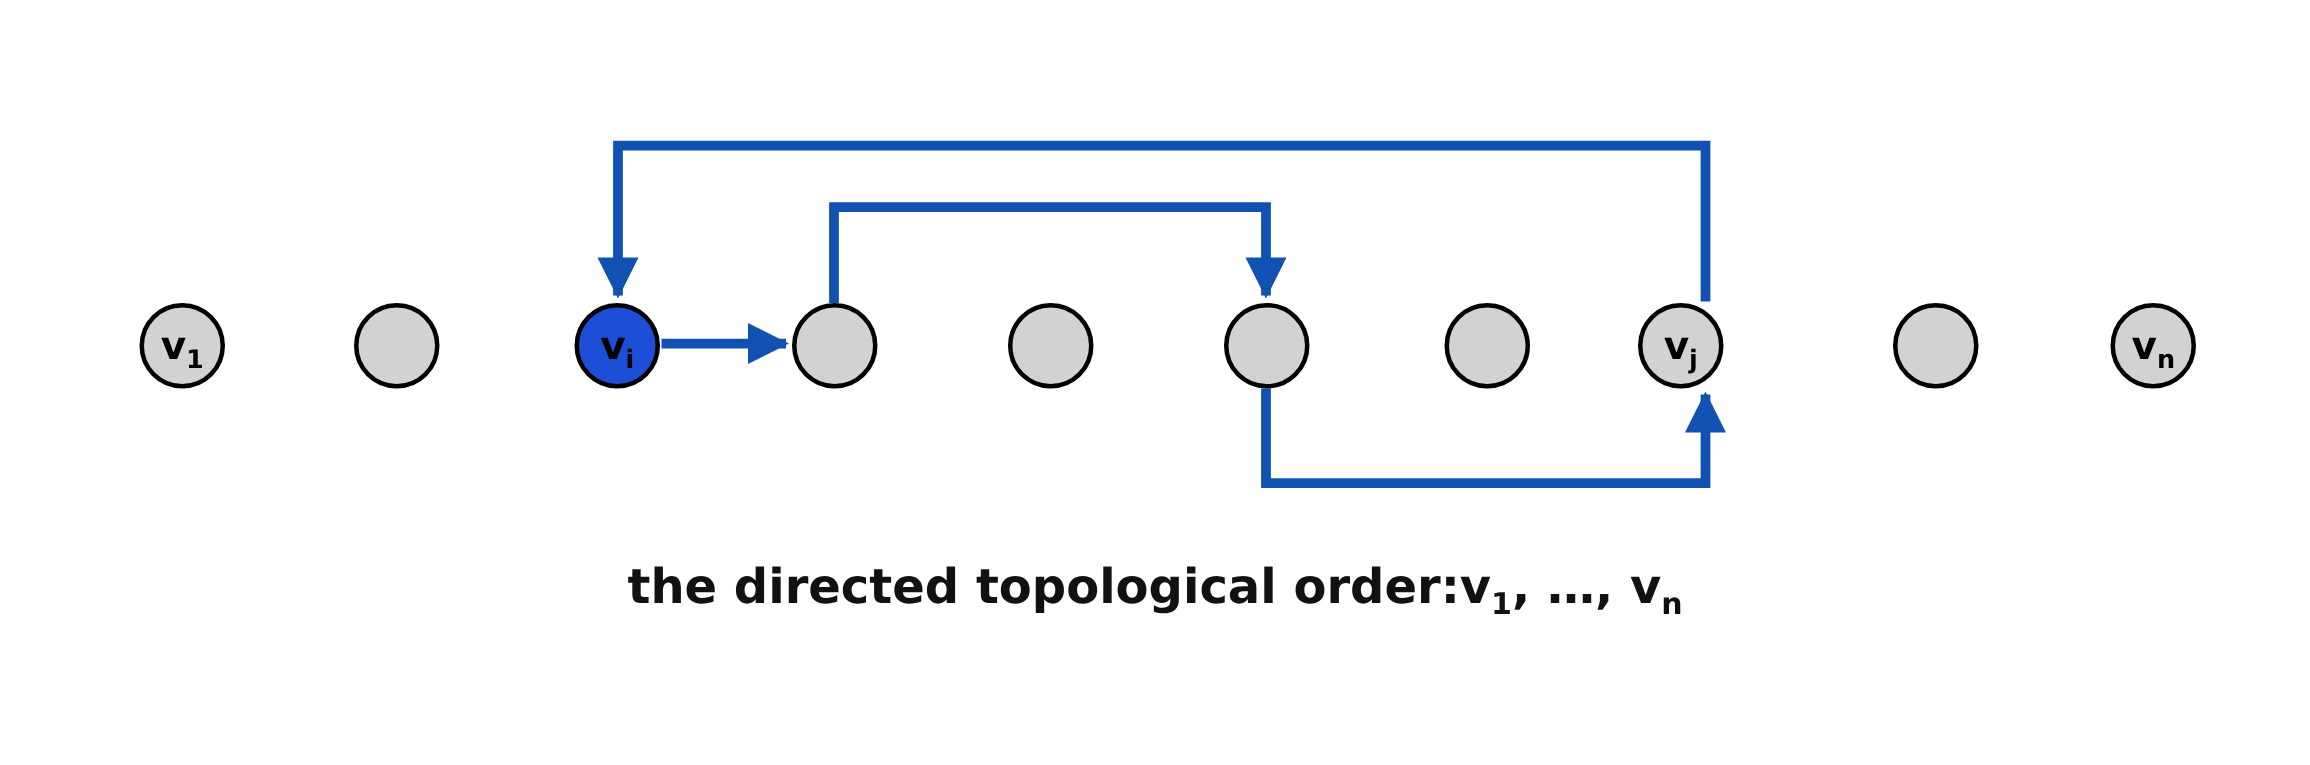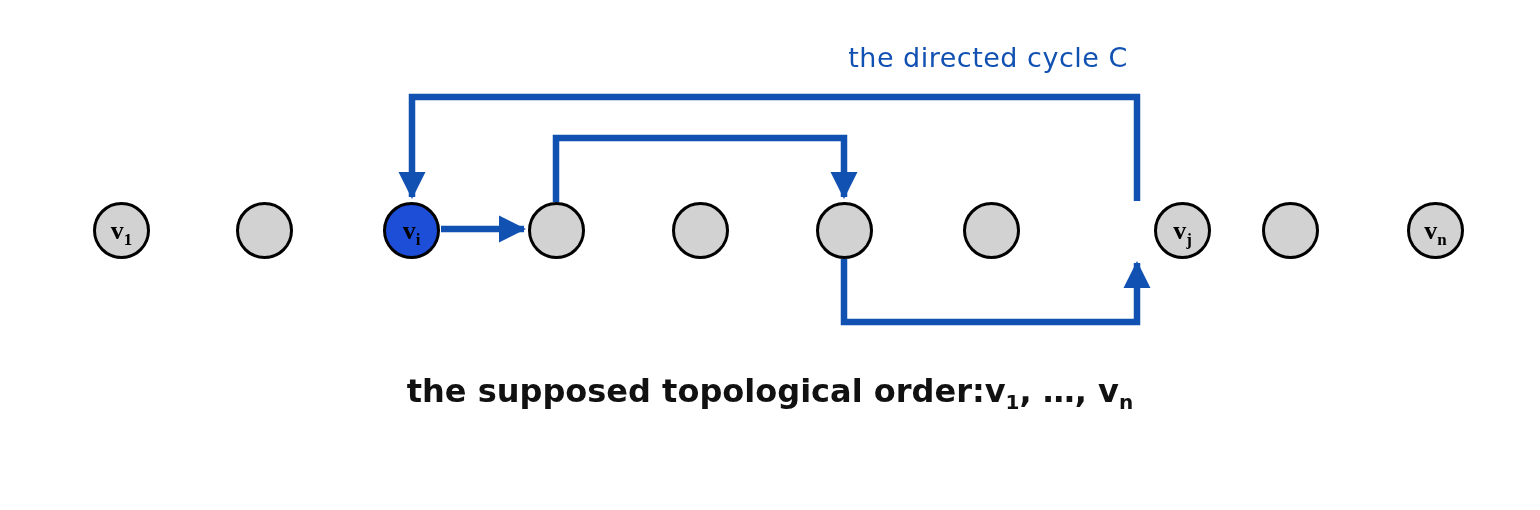--- a/index.html
+++ b/index.html
@@ -32,21 +32,20 @@
     position: absolute;
     width: 57px;
     height: 57px;
     box-sizing: border-box;
     border-radius: 50%;
     border: 3px solid #000000;
     display: flex;
     align-items: center;
     justify-content: center;
     z-index: 2;
-    font-family: Liberation Serif, serif;
   }
   .node-label {
     font-size: 26px;
     font-weight: bold;
     color: #000000;
     line-height: 1;
     white-space: nowrap;
   }
   .node-label .sub {
     font-size: 17px;
@@ -85,40 +84,39 @@
       </marker>
     </defs>
     <g id="edge-layer">
         <polyline points="1137,201 1137,97 412,97 412,197" fill="none" stroke="#1151b2" stroke-width="6.5" marker-end="url(#arrowhead)"></polyline>
         <polyline points="441,229 524,229" fill="none" stroke="#1151b2" stroke-width="6.5" marker-end="url(#arrowhead)"></polyline>
         <polyline points="556,202 556,138 844,138 844,197" fill="none" stroke="#1151b2" stroke-width="6.5" marker-end="url(#arrowhead)"></polyline>
         <polyline points="844,259 844,322 1137,322 1137,263" fill="none" stroke="#1151b2" stroke-width="6.5" marker-end="url(#arrowhead)"></polyline>
       </g>
   </svg>
 
-  <div class="cycle-label" style="color: rgb(17, 81, 178);">the directed cycle C</div>
 
   <div id="node-layer">
       <div class="node" style="left: 93px; top: 202px; background: rgb(210, 210, 210); border-color: rgb(0, 0, 0);">
         <span class="node-label"><span>v</span><span class="sub">1</span></span>
       </div>
       <div class="node" style="left: 236px; top: 202px; background: rgb(210, 210, 210); border-color: rgb(0, 0, 0);"></div>
       <div class="node" style="left: 383px; top: 202px; background: #1d4ed8; border-color: rgb(0, 0, 0);">
         <span class="node-label"><span>v</span><span class="sub">i</span></span>
       </div>
       <div class="node" style="left: 528px; top: 202px; background: rgb(210, 210, 210); border-color: rgb(0, 0, 0);"></div>
       <div class="node" style="left: 672px; top: 202px; background: rgb(210, 210, 210); border-color: rgb(0, 0, 0);"></div>
       <div class="node" style="left: 816px; top: 202px; background: rgb(210, 210, 210); border-color: rgb(0, 0, 0);"></div>
       <div class="node" style="left: 963px; top: 202px; background: rgb(210, 210, 210); border-color: rgb(0, 0, 0);"></div>
-      <div class="node" style="left: 1154px; top: 202px; background: rgb(210, 210, 210); border-color: rgb(0, 0, 0);">
+      <div class="node" style="left: 1092px; top: 202px; background: rgb(210, 210, 210); border-color: rgb(0, 0, 0);">
         <span class="node-label"><span>v</span><span class="sub">j</span></span>
       </div>
       <div class="node" style="left: 1262px; top: 202px; background: rgb(210, 210, 210); border-color: rgb(0, 0, 0);"></div>
       <div class="node" style="left: 1407px; top: 202px; background: rgb(210, 210, 210); border-color: rgb(0, 0, 0); text-align: right;">
         <span class="node-label"><span>v</span><span class="sub">n</span></span>
       </div>
     </div>
 
   <div class="caption">
-    <span>the supposed topological order:</span><span class="seq"><span>v</span><sub>1</sub><span>, …, </span><span>v</span><sub>n</sub></span>
+    <span>the directed topological order:</span><span class="seq"><span>v</span><sub>1</sub><span>, …, </span><span>v</span><sub>n</sub></span>
   </div>
 
 </div>
 
 </body></html>

